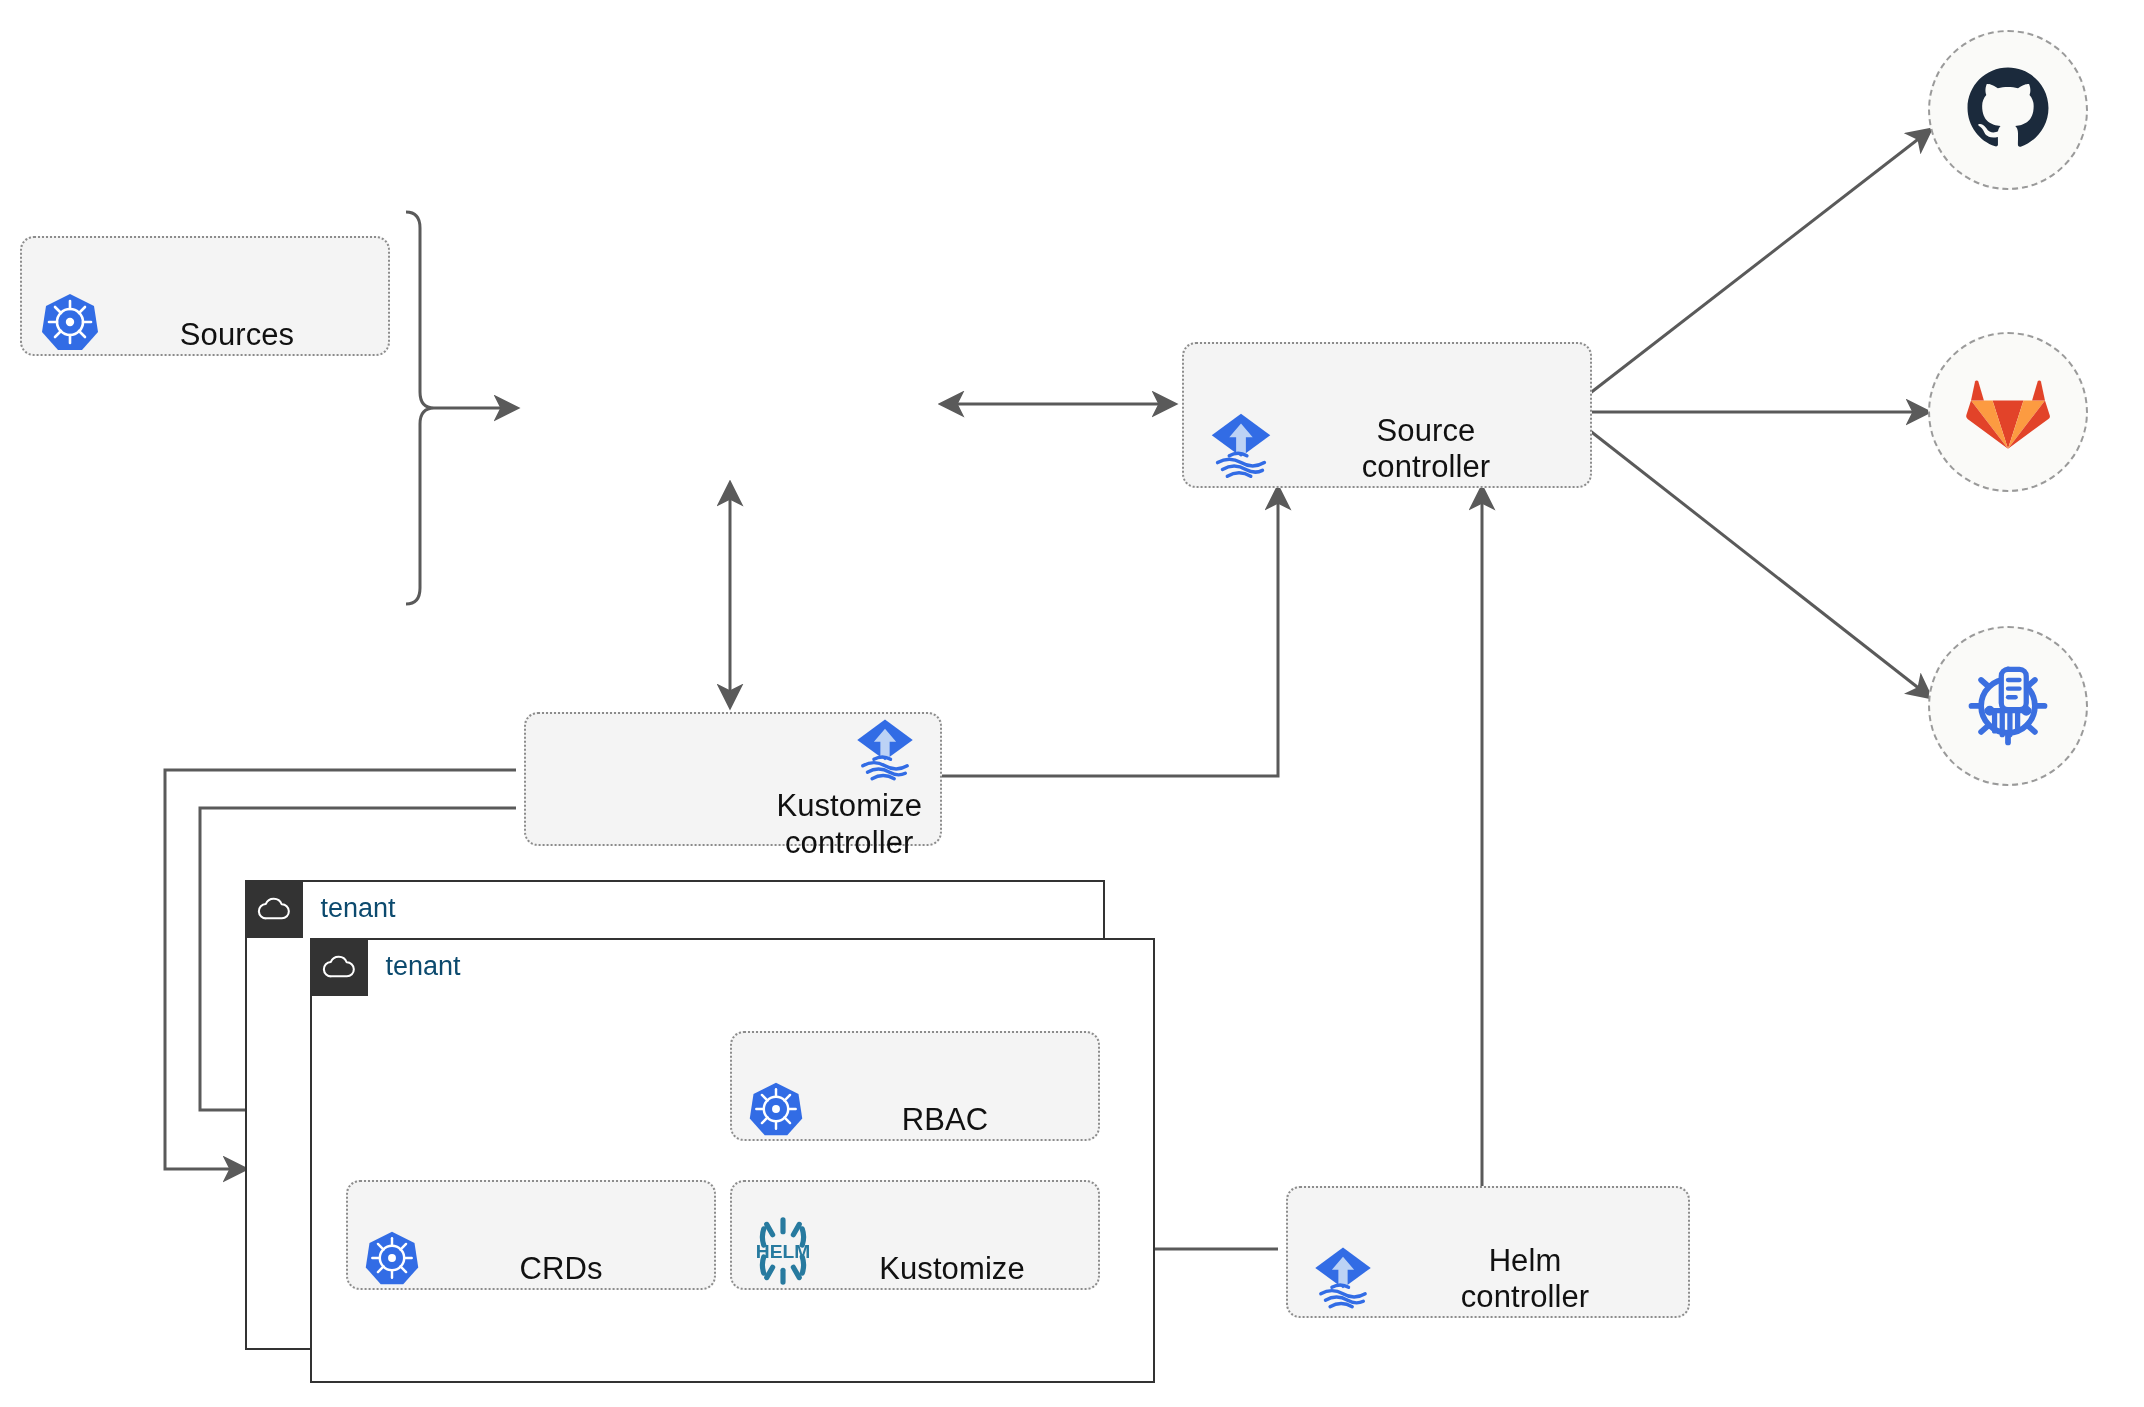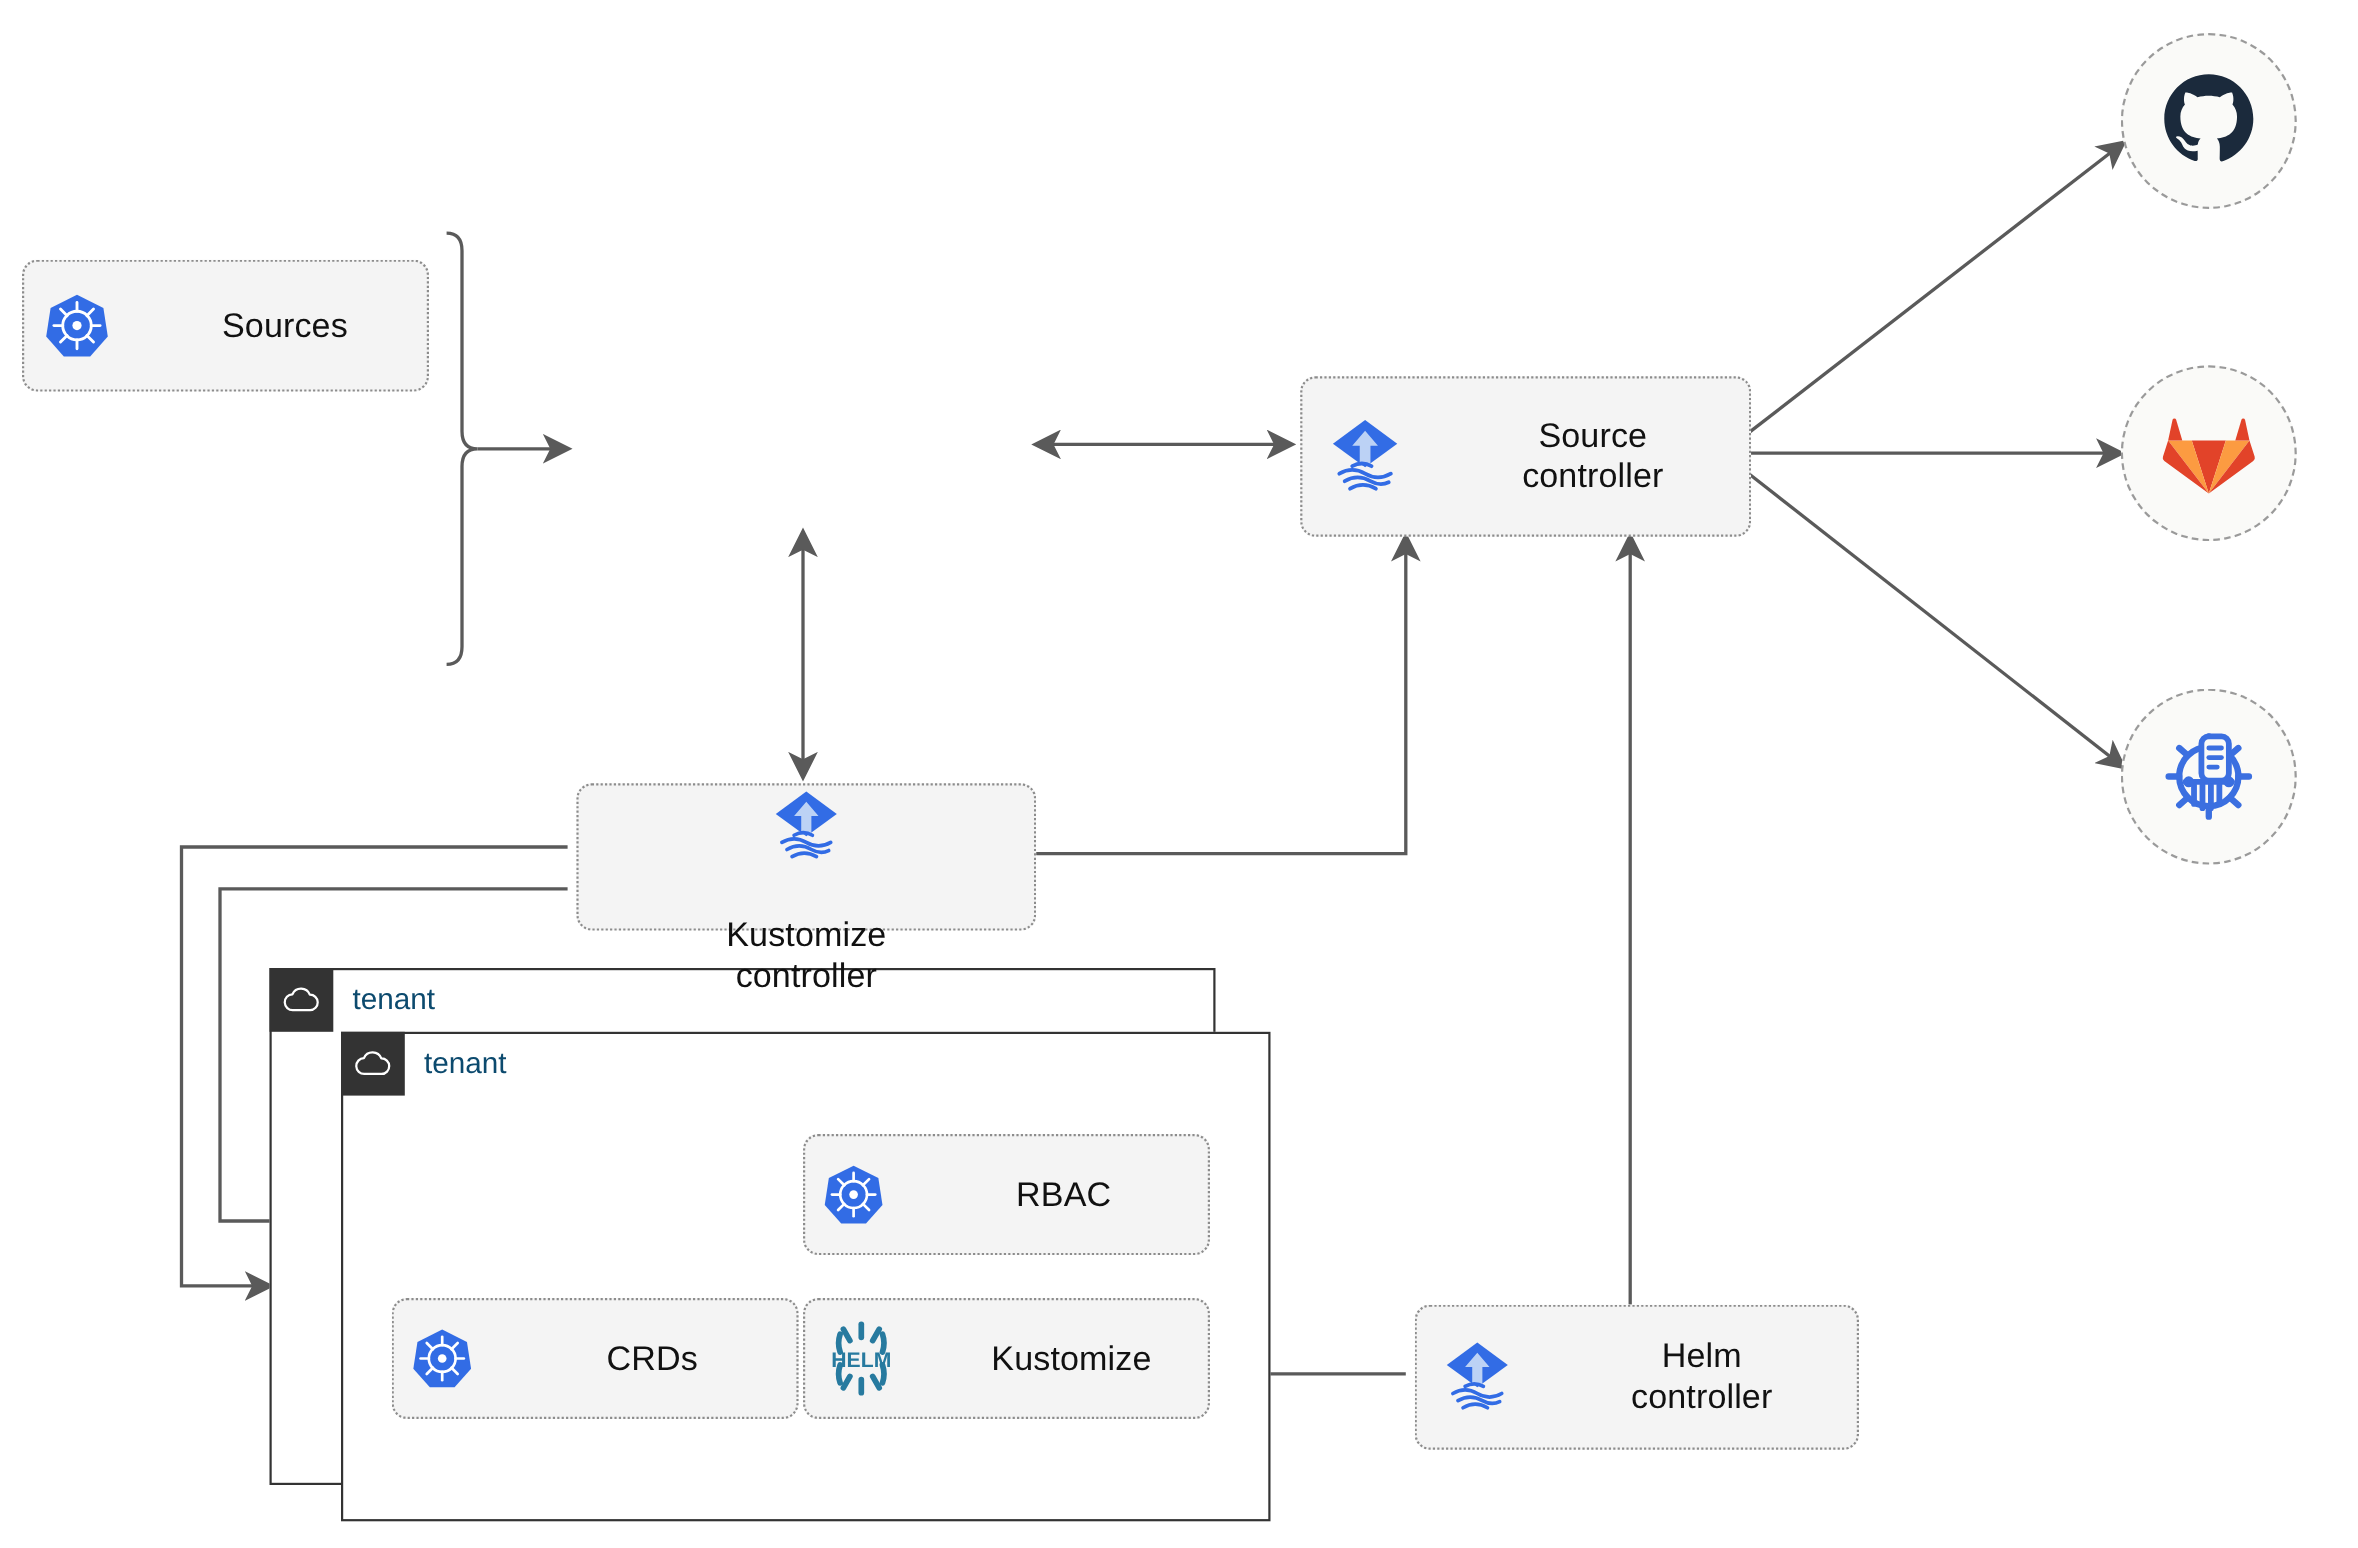--- a/index.html
+++ b/index.html
@@ -27,23 +27,22 @@
   }
 
   
   .node {
     position: absolute;
     box-sizing: border-box;
     background: #f4f4f4;
     border: 2px dotted #8c8c8c;
     border-radius: 14px;
     display: flex;
-    align-items: center;
+    align-items: flex-end;
     z-index: 3;
-    gap: 44px;
   }
   .node .ico {
     flex: 0 0 auto;
     display: flex;
     align-items: center;
     justify-content: center;
   }
   .node .lbl {
     flex: 1 1 auto;
     text-align: center;
@@ -304,21 +303,21 @@
             <path d="M41 41 L47 47"></path>
           <path d="M41 23 L47 17"></path>
             <path d="M23 41 L17 47"></path>
         </g>
         <circle cx="32" cy="32" r="4.2" fill="#ffffff"></circle>
       </svg>
     </span>
     <span class="lbl">RBAC</span>
   </div>
 
-  <div class="node" style="left:356px; top:1180px; width:370px; height:110px; padding:0 14px; z-index:5;">
+  <div class="node" style="left:346px; top:1180px; width:370px; height:110px; padding:0 14px; z-index:5;">
     <span class="ico">
       <svg width="60" height="60" viewBox="0 0 64 64">
         <path d="M32 4 L56 16 L60 42 L44 60 L20 60 L4 42 L8 16 Z" fill="#326ce5"></path>
         <g fill="none" stroke="#ffffff" stroke-width="2.6" stroke-linecap="round">
           <circle cx="32" cy="32" r="13"></circle>
           <path d="M32 19 L32 11"></path>
             <path d="M32 45 L32 53"></path>
           <path d="M19 32 L11 32"></path>
             <path d="M45 32 L53 32"></path>
           <path d="M23 23 L17 17"></path>

